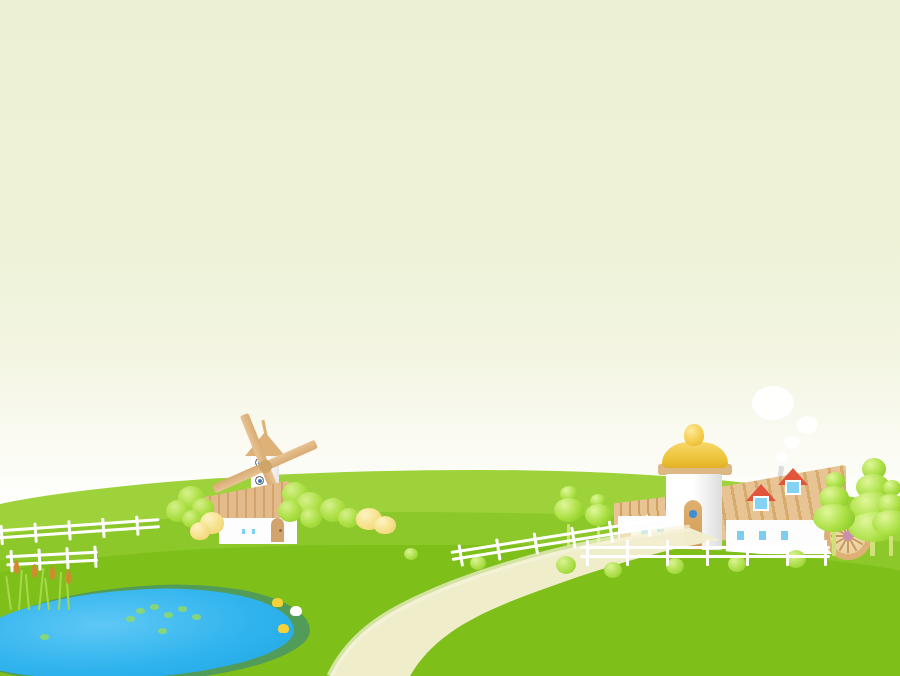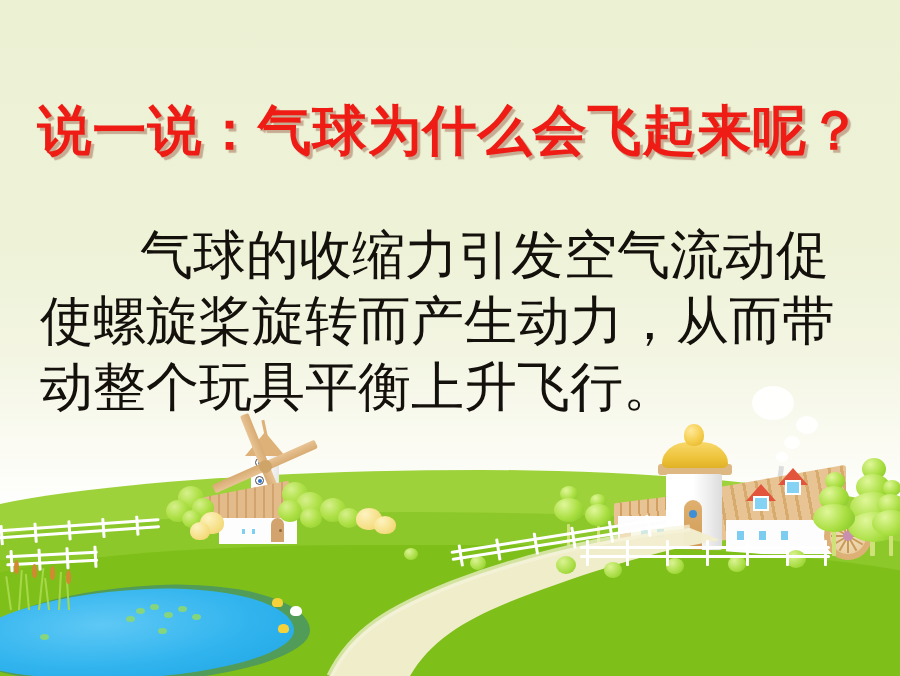--- a/index.html
+++ b/index.html
@@ -623,16 +623,14 @@
     <div class="reed-head" style="left:10px;top:-6px;"></div>
     <div class="reed-head" style="left:28px;top:-2px;"></div>
     <div class="reed-head" style="left:46px;top:0px;"></div>
     <div class="reed-head" style="left:62px;top:4px;"></div>
   </div>
 
   <div style="position:absolute;left:272px;top:598px;width:11px;height:9px;background:#f5d23a;border-radius:50% 50% 40% 40%;"></div>
   <div style="position:absolute;left:290px;top:606px;width:12px;height:10px;background:#ffffff;border-radius:50% 50% 40% 40%;"></div>
   <div style="position:absolute;left:278px;top:624px;width:11px;height:9px;background:#f5d23a;border-radius:50% 50% 40% 40%;"></div>
 
-  <div class="title">说一说：气球为什么会飞起来呢？</div>
-  <div class="body-text">气球的收缩力引发空气流动促使螺旋桨旋转而产生动力，从而带动整个玩具平衡上升飞行。</div>
 
 </div>
 
 </body></html>

